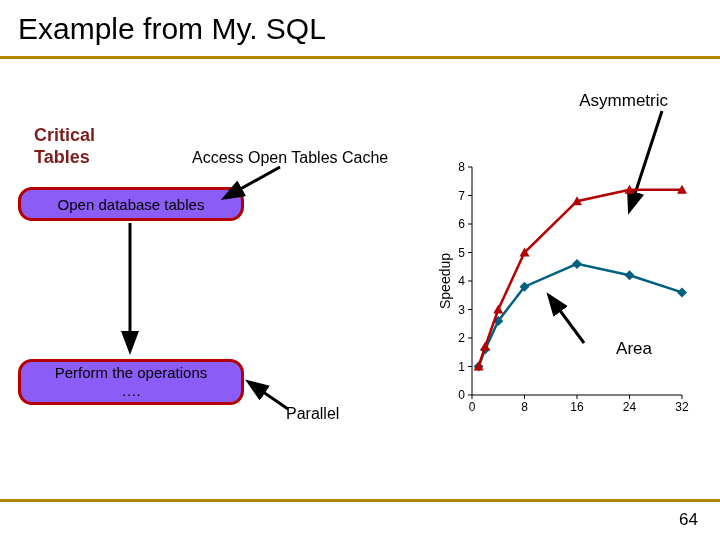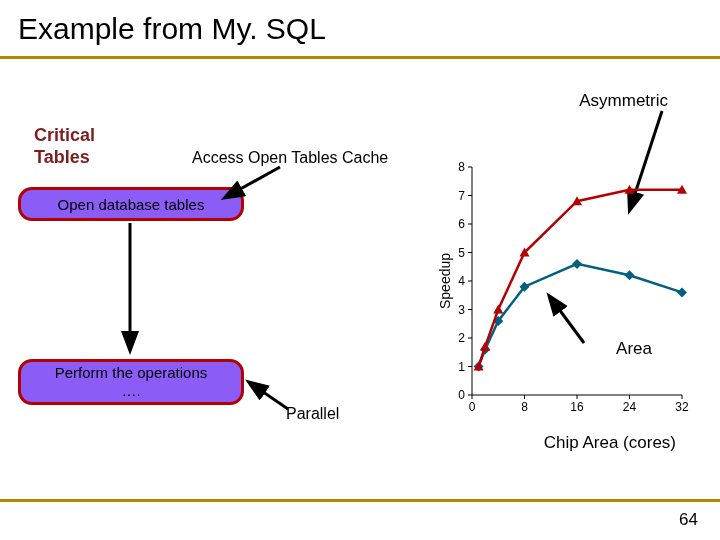--- a/index.html
+++ b/index.html
@@ -242,17 +242,16 @@
 
   <svg class="arrow-svg" style="right:130px; top:232px; width:46px; height:56px;" viewBox="0 0 46 56">
     <defs>
         <marker id="ah5" markerWidth="8" markerHeight="8" refX="6" refY="3" orient="auto">
       <path d="M0,0 L0,6 L8,3 z" fill="#000"></path>
         </marker>
       </defs>
     <line x1="40" y1="52" x2="6" y2="6" stroke="#000" stroke-width="3" marker-end="url(#ah5)"></line>
   </svg>
 
-  <div class="xaxis-label">Chip Area (cores)</div>
 </div>
 
 <div class="hr2"></div>
 <div class="pagenum">64</div>
 
 </body></html>

